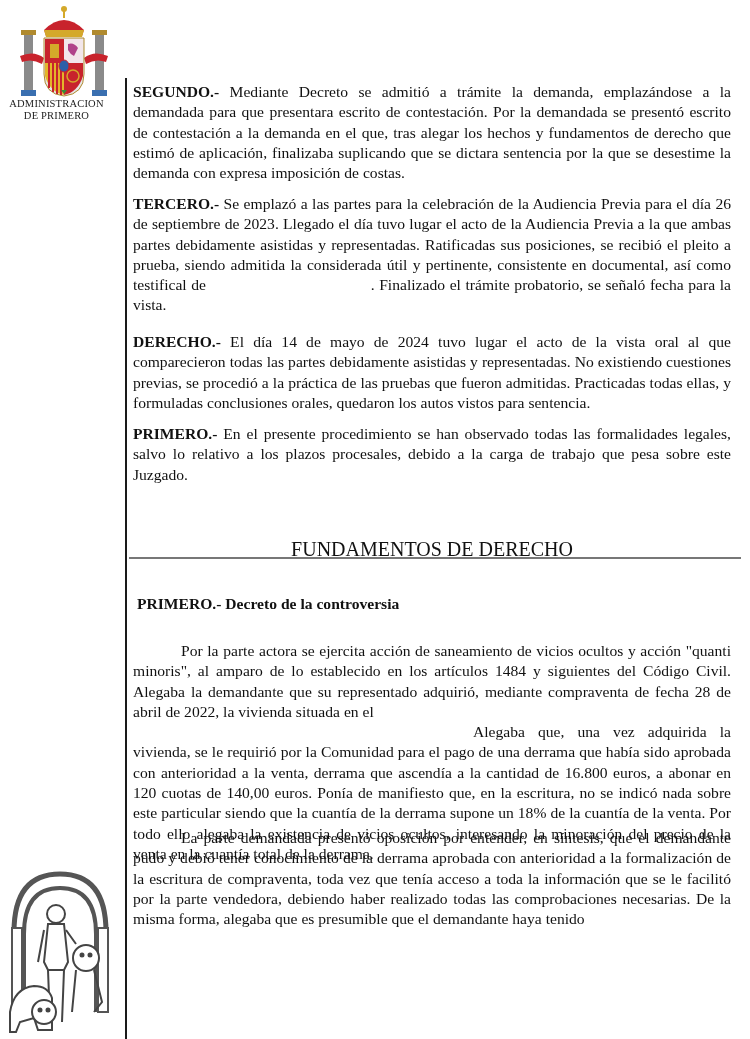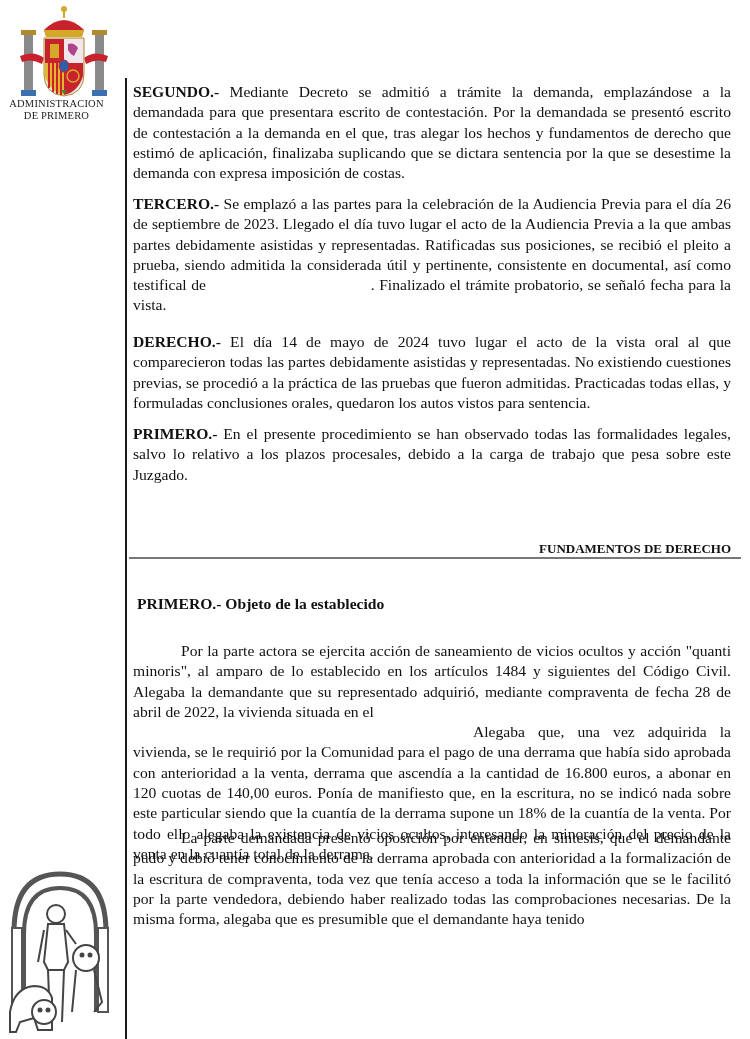--- a/index.html
+++ b/index.html
@@ -9,21 +9,21 @@
   .coat { position: absolute; left: 14px; top: 4px; width: 100px; height: 98px; }
   .admin { position: absolute; left: 0; top: 98px; width: 113px; text-align: center;
            font-size: 10.5px; line-height: 12px; letter-spacing: 0.2px; color: #222; }
   .junta { position: absolute; left: 4px; top: 862px; width: 112px; height: 177px; }
   .content { position: absolute; left: 133px; top: 82px; width: 598px; font-size: 15.6px; line-height: 20.3px; }
   p { margin: 0; text-align: justify; text-align-last: left; }
   .b { font-weight: bold; }
   .sec { position: absolute; left: 0; width: 598px; }
   .redact { display: inline-block; width: 160px; height: 12px; background: #fff; }
   .indent { text-indent: 48px; }
-  .heading { position: absolute; left: 0; width: 598px; text-align: right; font-weight: bold; font-size: 13px; }
+  .heading { position: absolute; left: 0; width: 598px; text-align: center; font-weight: normal; font-size: 20px; }
   .hrule { position: absolute; left: -4px; top: 557px; width: 612px; height: 2px; background: #777; }
 </style>
 </head>
 <body>
 
 <div class="coat">
   <svg width="100" height="98" viewBox="0 0 100 98">
 
     <rect x="10" y="30" width="9" height="58" fill="#8a8a8a"></rect>
     <rect x="81" y="30" width="9" height="58" fill="#8a8a8a"></rect>
@@ -97,21 +97,21 @@
     <p><span class="b">DERECHO.-</span><span> El día 14 de mayo de 2024 tuvo lugar el acto de la vista oral al que comparecieron todas las partes debidamente asistidas y representadas. No existiendo cuestiones previas, se procedió a la práctica de las pruebas que fueron admitidas. Practicadas todas ellas, y formuladas conclusiones orales, quedaron los autos vistos para sentencia.</span></p>
   </div>
 
   <div class="sec" style="top:342px;">
     <p><span class="b">PRIMERO.-</span><span> En el presente procedimiento se han observado todas las formalidades legales, salvo lo relativo a los plazos procesales, debido a la carga de trabajo que pesa sobre este Juzgado.</span></p>
   </div>
 
   <div class="heading" style="top:457px;">FUNDAMENTOS DE DERECHO</div>
   <div class="hrule" style="top:475px;"></div>
 
-  <div class="sec b" style="top:512px; left:4px;">PRIMERO.- Objeto de la establecido</div>
+  <div class="sec b" style="top:512px; left:4px;">PRIMERO.- Decreto de la controversia</div>
 
   <div class="sec" style="top:559px;">
     <p class="indent"><span>Por la parte actora se ejercita acción de saneamiento de vicios ocultos y acción "quanti minoris", al amparo de lo establecido en los artículos 1484 y siguientes del Código Civil. Alegaba la demandante que su representado adquirió, mediante compraventa de fecha 28 de abril de 2022, la vivienda situada en el</span></p>
     <p style="text-indent:340px;"><span>Alegaba que, una vez adquirida la vivienda, se le requirió por la Comunidad para el pago de una derrama que había sido aprobada con anterioridad a la venta, derrama que ascendía a la cantidad de 16.800 euros, a abonar en 120 cuotas de 140,00 euros. Ponía de manifiesto que, en la escritura, no se indicó nada sobre este particular siendo que la cuantía de la derrama supone un 18% de la cuantía de la venta. Por todo ello alegaba la existencia de vicios ocultos, interesando la minoración del precio de la venta en la cuantía total de la derrama.</span></p>
   </div>
 
   <div class="sec" style="top:746px;">
     <p class="indent"><span>La parte demandada presentó oposición por entender, en síntesis, que el demandante pudo y debió tener conocimiento de la derrama aprobada con anterioridad a la formalización de la escritura de compraventa, toda vez que tenía acceso a toda la información que se le facilitó por la parte vendedora, debiendo haber realizado todas las comprobaciones necesarias. De la misma forma, alegaba que es presumible que el demandante haya tenido</span></p>
   </div>
 

